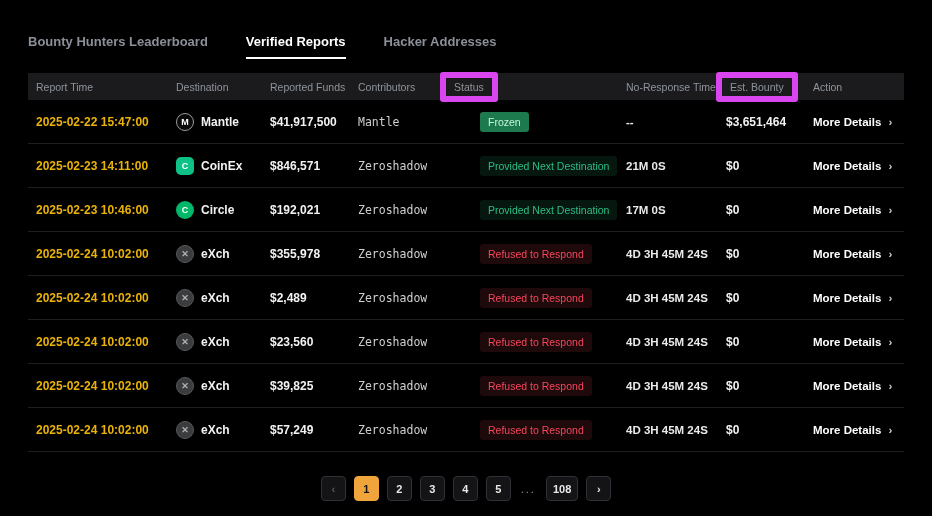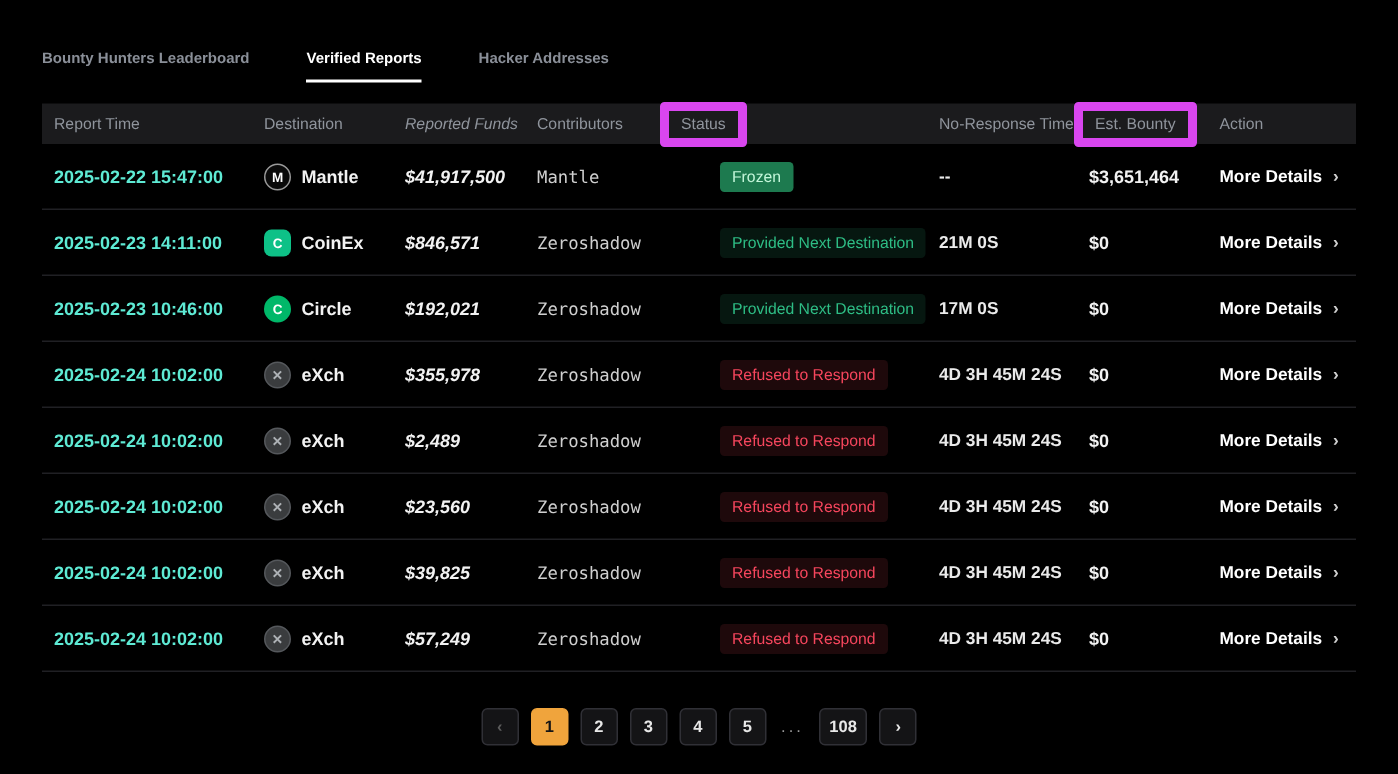--- a/index.html
+++ b/index.html
@@ -8,51 +8,51 @@
     background: #000;
     color: #fff;
     font-family: "Liberation Sans", sans-serif;
     overflow: hidden;
   }
   .container { padding: 0 28px; }
 
   
   .tabs { display: flex; gap: 38px; margin: 34px 0 14px; }
   .tab {
-    font-size: 10px; font-weight: 700; color: #8a8f98;
+    font-size: 13px; font-weight: 700; color: #8a8f98;
     padding-bottom: 8px; cursor: pointer; white-space: nowrap;
   }
   .tab.active { color: #fff; border-bottom: 2px solid #fff; }
 
   
   .table { width: 100%; }
   .thead {
     display: flex; align-items: center; height: 27px;
     background: #1b1b1d; font-size: 10.5px; color: #8f949c;
   }
   .th, .td { padding-left: 8px; }
   .c-time   { width: 140px; }
   .c-dest   { width: 94px; }
-  .c-funds  { width: 88px; font-style: italic; }
+  .c-funds  { width: 88px; }
   .c-contrib{ width: 92px; }
   .c-status { width: 176px; }
   .c-nrt    { width: 100px; }
   .c-bounty { width: 87px; }
   .c-action { flex: 1; }
 
   .red-annot {
     display: inline-block; border: 6px solid #d946ef; border-radius: 3px;
     padding: 3px 8px; margin: -5px 0 -5px -10px;
   }
 
   .tr {
     display: flex; align-items: center; height: 44px;
     border-bottom: 1px solid #202024; font-size: 12px; font-weight: 700;
   }
-  .td.c-time { color: #5eead4; }
+  .td.c-time { color: #eab308; }
   .td.c-funds, .td.c-bounty { color: #f2f2f2; }
   .td.c-nrt { font-size: 11.5px; color: #eaeaea; }
   .td.c-contrib {
     font-family: "DejaVu Sans Mono", monospace;
     font-weight: 400; font-size: 11.5px; color: #cfcfcf;
   }
   .td.c-dest { display: flex; align-items: center; }
   .dest-name { color: #f2f2f2; }
 
   .coin-icon {

